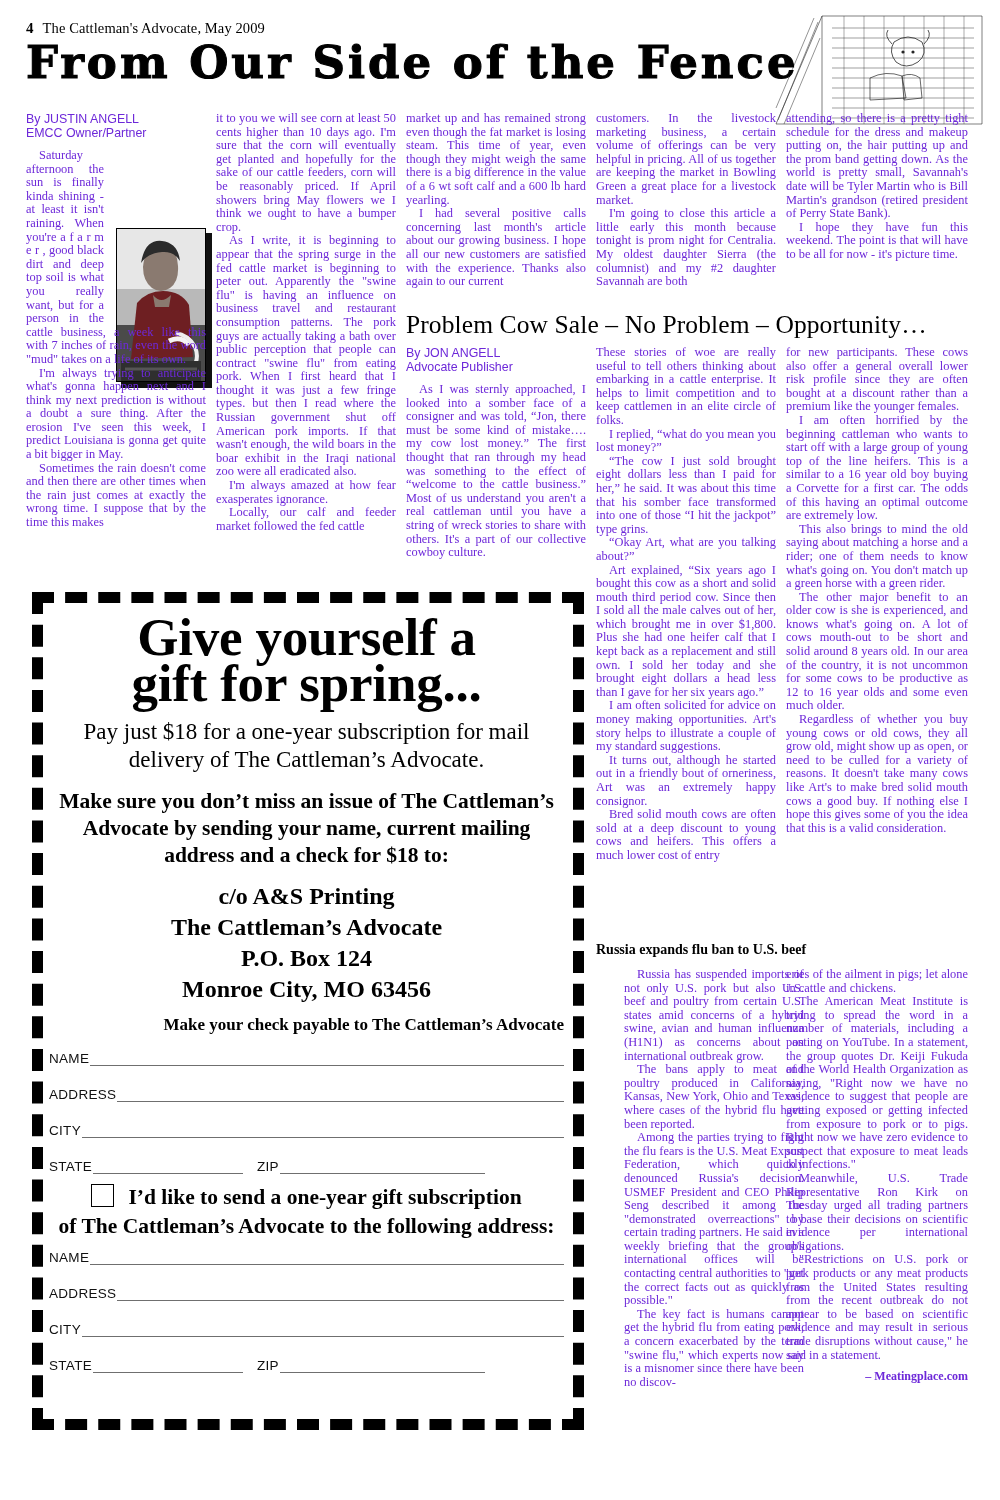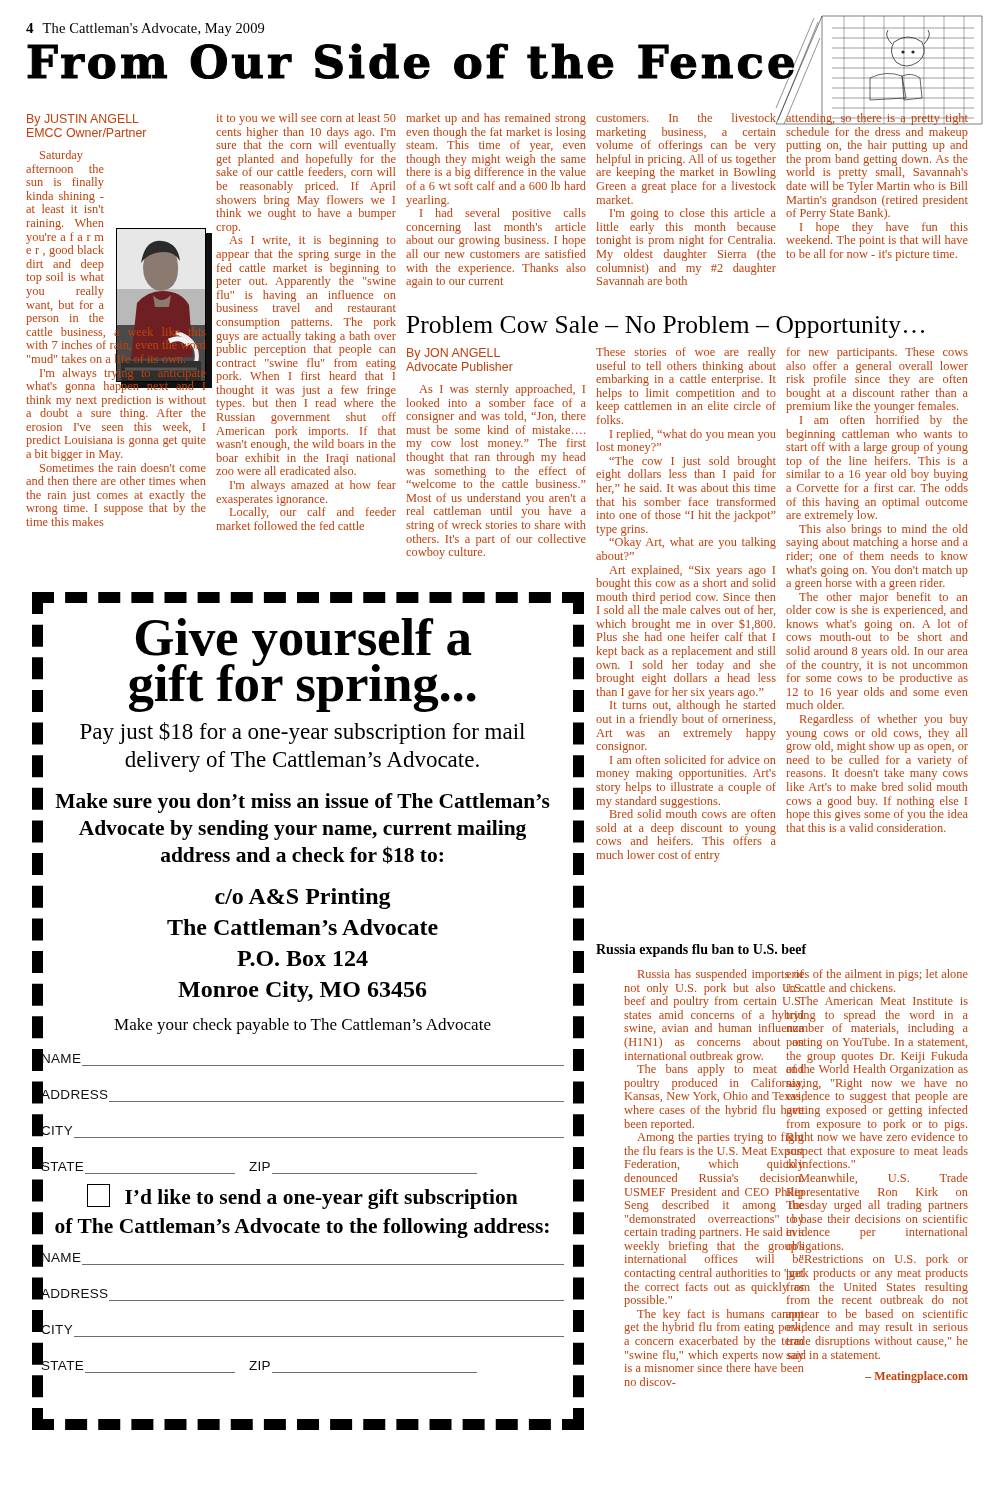--- a/index.html
+++ b/index.html
@@ -63,21 +63,21 @@
 
   
   .col {
     position: absolute;
     font-family: "Liberation Serif", serif;
     font-size: 12.4px;
     line-height: 13.6px;
     text-align: justify;
     text-justify: inter-word;
     hyphens: none;
-    color: #c2410c;
+    color: #6d28d9;
   }
   .col p {
     margin: 0;
     text-indent: 13px;
   }
   .col p.noind { text-indent: 0; }
   .col p:last-child { text-align: justify; }
 
   .byline {
     font-family: "Liberation Sans", sans-serif;
@@ -142,21 +142,21 @@
     box-sizing: border-box;
   }
   .ad-border {
     position: absolute;
     inset: 0;
     border: 11px dashed #000;
     box-sizing: border-box;
   }
   .ad-inner {
     position: absolute;
-    left: 9px; right: 20px; top: 14px;
+    left: 17px; right: 20px; top: 14px;
     text-align: center;
   }
   .ad-h1 {
     font-family: "Liberation Serif", serif;
     font-weight: bold;
     font-size: 53px;
     line-height: 58px;
     letter-spacing: -.2px;
     margin: 2px 0 6px 0;
   }
@@ -175,24 +175,25 @@
   }
   .ad-addr {
     font-family: "Liberation Serif", serif;
     font-weight: bold;
     font-size: 24px;
     line-height: 31px;
     margin-bottom: 10px;
   }
   .ad-payable {
     font-family: "Liberation Serif", serif;
-    font-weight: normal;
+    font-weight: bold;
     font-size: 17px;
     line-height: 20px;
     margin-bottom: 16px;
+    text-align: right;
   }
   .ad-gift {
     font-family: "Liberation Serif", serif;
     font-weight: bold;
     font-size: 21.5px;
     line-height: 27px;
     text-align: center;
     margin: 10px 0 4px 0;
   }
   .ad-gift .chk {
@@ -328,22 +329,22 @@
     </div>
     <p>As I was sternly approached, I looked into a somber face of a consigner and was told, “Jon, there must be some kind of mistake…. my cow lost money.” The first thought that ran through my head was something to the effect of “welcome to the cattle business.” Most of us understand you aren't a real cattleman until you have a string of wreck stories to share with others. It's a part of our collective cowboy culture.</p>
   </div>
 
   <div class="col" style="left:596px; top:346px; width:180px;">
     <p class="noind">These stories of woe are really useful to tell others thinking about embarking in a cattle enterprise. It helps to limit competition and to keep cattlemen in an elite circle of folks.</p>
     <p>I replied, “what do you mean you lost money?”</p>
     <p>“The cow I just sold brought eight dollars less than I paid for her,” he said. It was about this time that his somber face transformed into one of those “I hit the jackpot” type grins.</p>
     <p>“Okay Art, what are you talking about?”</p>
     <p>Art explained, “Six years ago I bought this cow as a short and solid mouth third period cow. Since then I sold all the male calves out of her, which brought me in over $1,800. Plus she had one heifer calf that I kept back as a replacement and still own. I sold her today and she brought eight dollars a head less than I gave for her six years ago.”</p>
+    <p>I am often solicited for advice on money making opportunities. Art's story helps to illustrate a couple of my standard suggestions.</p>
     <p>It turns out, although he started out in a friendly bout of orneriness, Art was an extremely happy consignor.</p>
-    <p>I am often solicited for advice on money making opportunities. Art's story helps to illustrate a couple of my standard suggestions.</p>
     <p>Bred solid mouth cows are often sold at a deep discount to young cows and heifers. This offers a much lower cost of entry</p>
   </div>
 
   <div class="col" style="left:786px; top:346px; width:182px;">
     <p class="noind">for new participants. These cows also offer a general overall lower risk profile since they are often bought at a discount rather than a premium like the younger females.</p>
     <p>I am often horrified by the beginning cattleman who wants to start off with a large group of young top of the line heifers. This is a similar to a 16 year old boy buying a Corvette for a first car. The odds of this having an optimal outcome are extremely low.</p>
     <p>This also brings to mind the old saying about matching a horse and a rider; one of them needs to know what's going on. You don't match up a green horse with a green rider.</p>
     <p>The other major benefit to an older cow is she is experienced, and knows what's going on. A lot of cows mouth-out to be short and solid around 8 years old. In our area of the country, it is not uncommon for some cows to be productive as 12 to 16 year olds and some even much older.</p>
     <p>Regardless of whether you buy young cows or old cows, they all grow old, might show up as open, or need to be culled for a variety of reasons. It doesn't take many cows like Art's to make bred solid mouth cows a good buy. If nothing else I hope this gives some of you the idea that this is a valid consideration.</p>
   </div>

